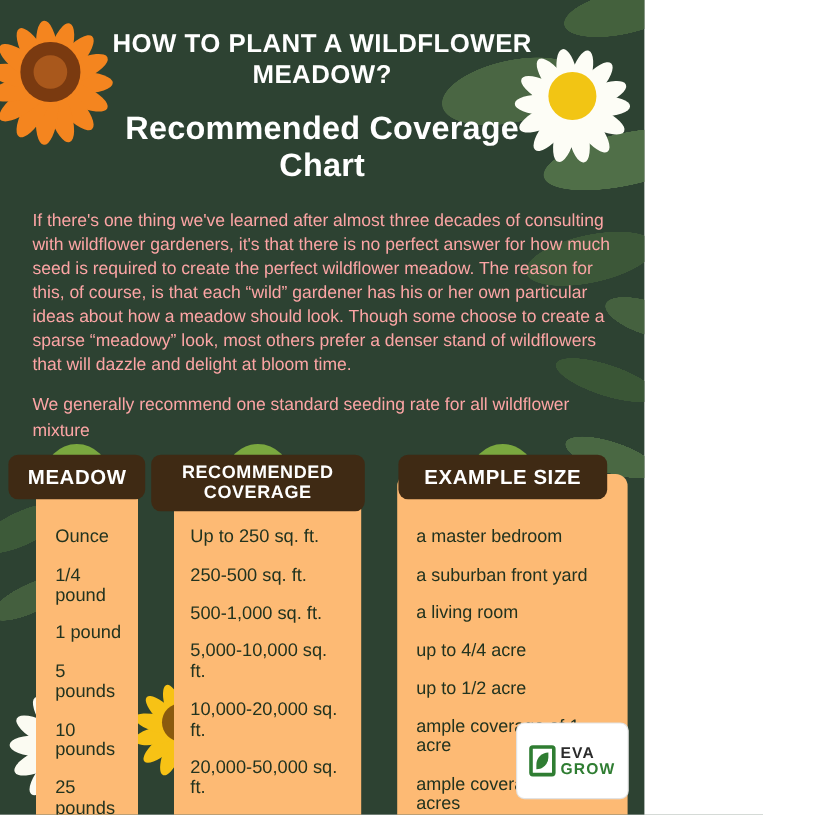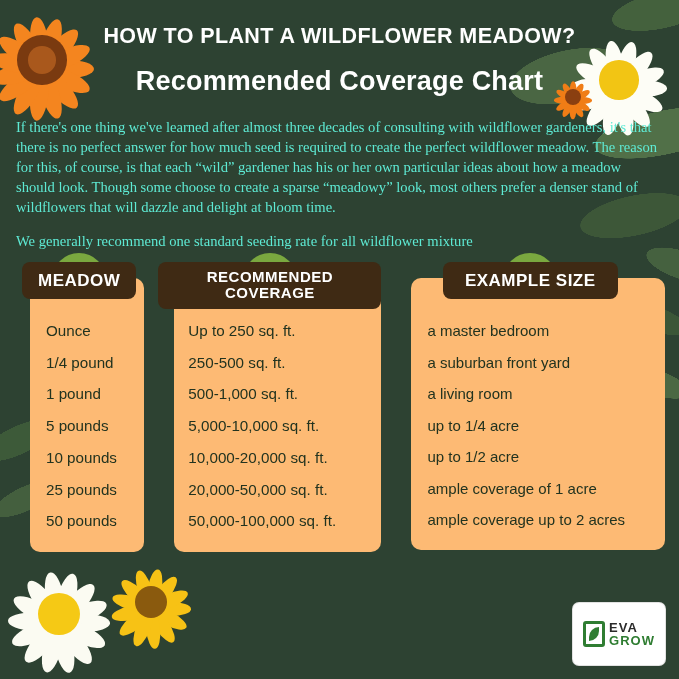--- a/index.html
+++ b/index.html
@@ -3,21 +3,21 @@
 <meta charset="utf-8">
 <style>
   * { box-sizing: border-box; margin: 0; padding: 0; }
   html, body {
     width: 679px; height: 679px;
     font-family: "Liberation Sans", sans-serif;
     overflow: hidden;
   }
   #page {
     position: relative;
-    width: 679px; height: 679px;
+    width: 537px; height: 679px;
     background: #2d4232;
     overflow: hidden;
   }
   
   .leaf-blob {
     position: absolute;
     pointer-events: none;
   }
   .leaf-tr {
     top: -20px; right: -40px;
@@ -107,25 +107,24 @@
     margin-top: 16px;
     color: #ffffff;
     font-size: 27px;
     font-weight: bold;
     letter-spacing: .2px;
   }
 
   
   #intro {
     position: relative;
-    margin: 16px 16px 0 16px;
-    color: #5eead4;
+    margin: 16px 16px 0 27px;
+    color: #fca5a5;
     font-size: 14.6px;
     line-height: 1.38;
-    font-family: Liberation Serif, serif;
   }
   #intro p + p { margin-top: 14px; }
 
   
   #columns {
     position: relative;
     display: flex;
     gap: 14px;
     margin: 26px 14px 0 14px;
     align-items: flex-start;
@@ -381,21 +380,21 @@
     <div class="col col-example">
       <div class="tab-wrap">
         <div class="tab-arc"></div>
         <div class="tab">EXAMPLE SIZE</div>
       </div>
       <div class="panel">
         <ul class="rows">
           <li>a master bedroom</li>
           <li>a suburban front yard</li>
           <li>a living room</li>
-          <li>up to 1/4 acre</li>
+          <li>up to 4/4 acre</li>
           <li>up to 1/2 acre</li>
           <li>ample coverage of 1 acre</li>
           <li>ample coverage up to 2 acres</li>
         </ul>
       </div>
     </div>
 
   </div>
 
   <div id="logo">

